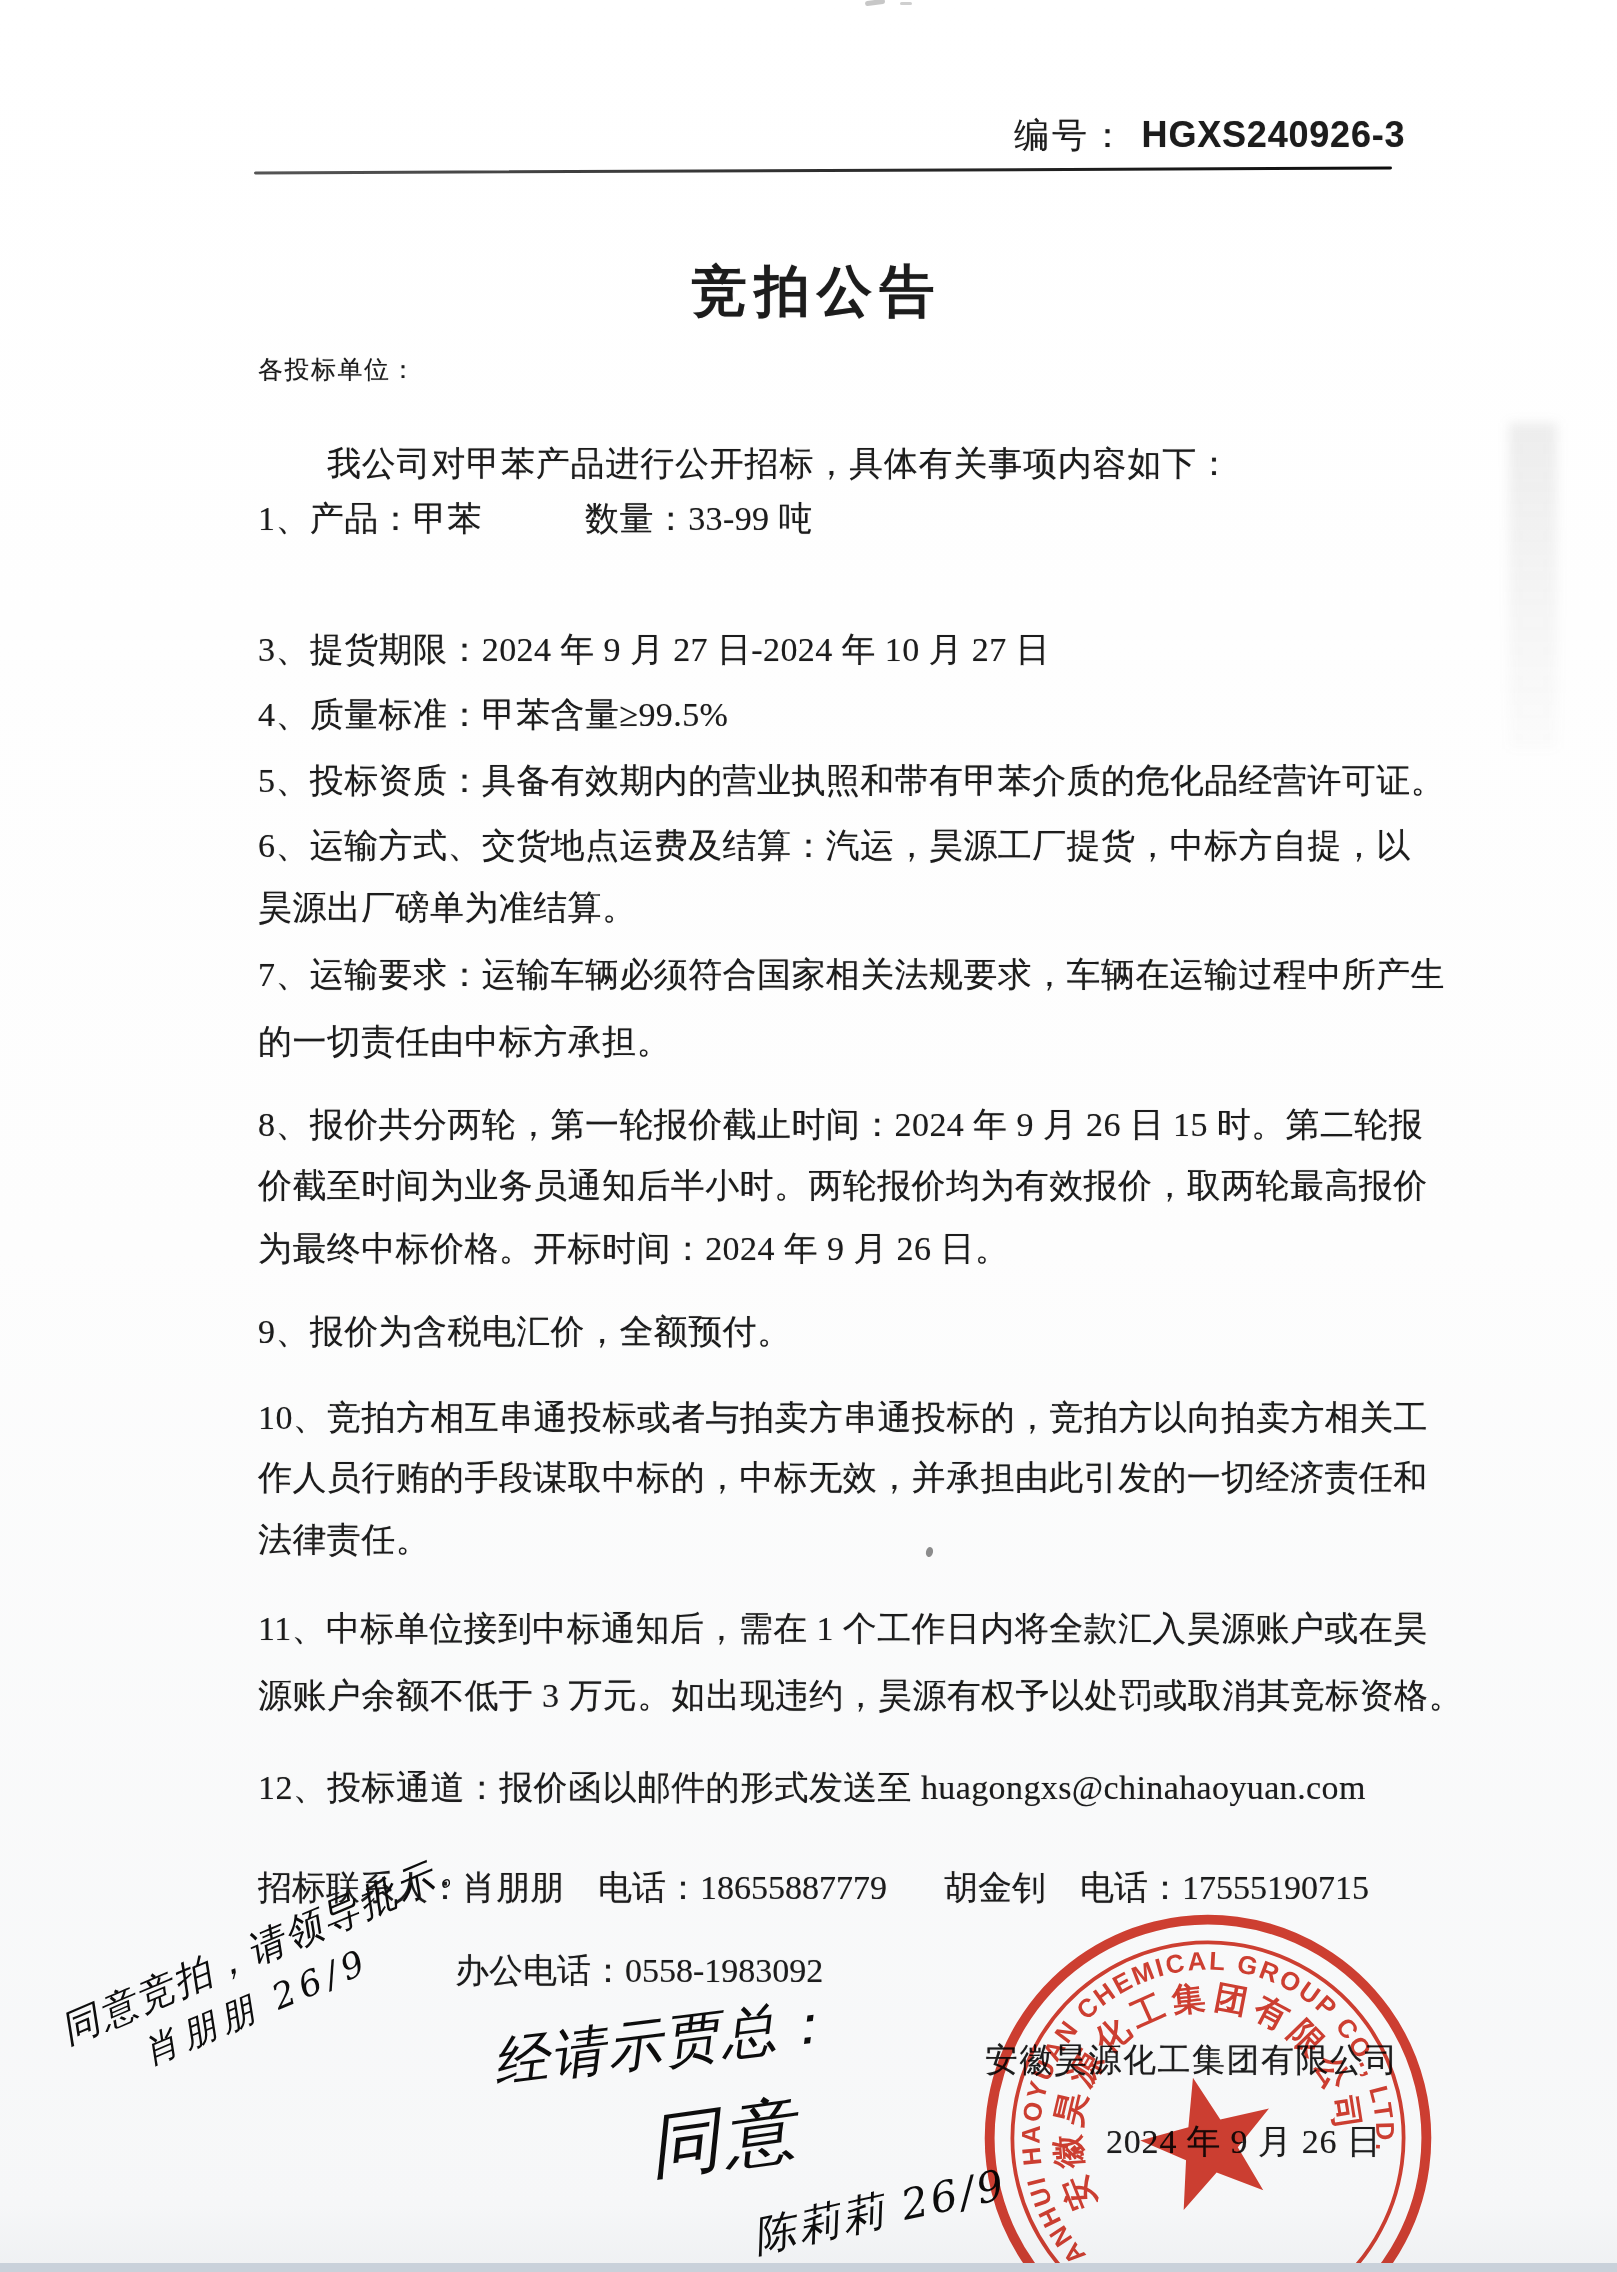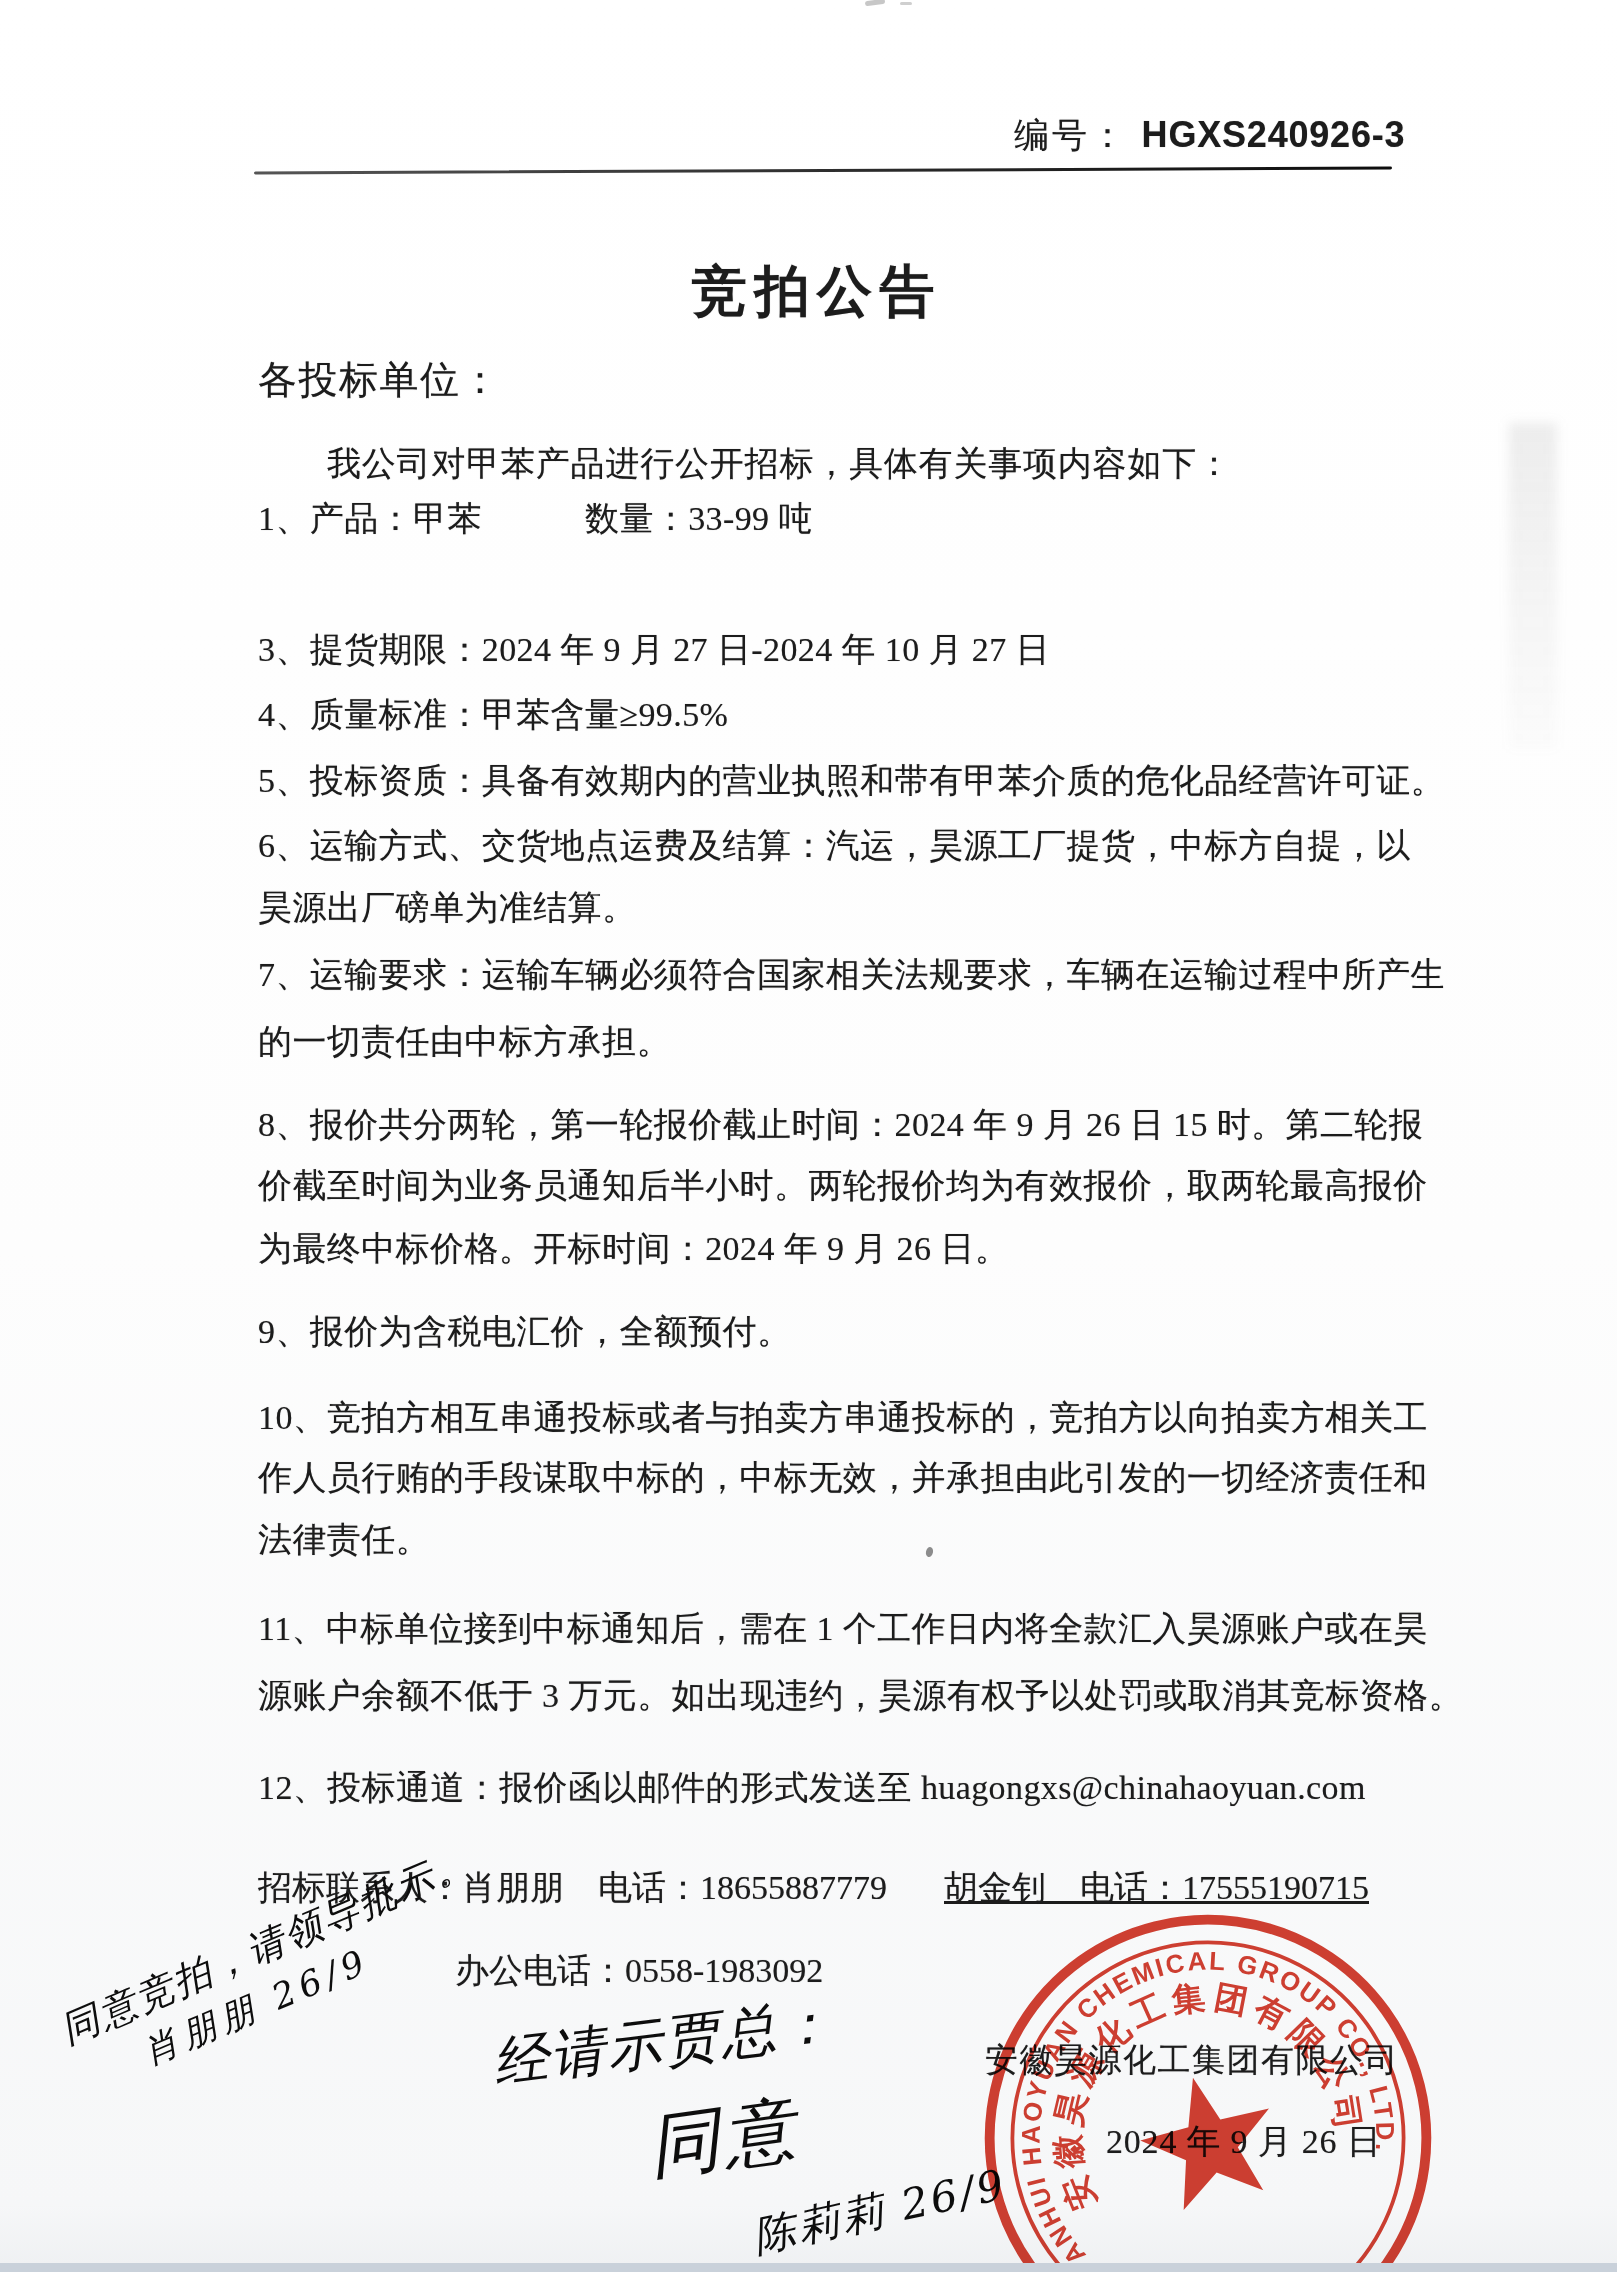--- a/index.html
+++ b/index.html
@@ -18,25 +18,25 @@
   .docnum .value{font-family:"Liberation Sans","DejaVu Sans",sans-serif;font-weight:700;font-size:36px;letter-spacing:0.8px;margin-left:13.6px;}
   .rule{
     position:absolute;top:169px;left:254px;width:1138px;height:3px;
     background:linear-gradient(90deg,rgba(20,20,20,.72),rgba(15,15,15,.9) 60%,#0d0d0d);
     transform:rotate(-0.25deg);border-radius:1.5px;
   }
   .title{
     position:absolute;top:255px;left:0;width:100%;text-align:center;
     font-size:55px;font-weight:700;letter-spacing:7.6px;padding-left:17px;box-sizing:border-box;
   }
-  .salutation{position:absolute;top:353px;left:258px;font-size:39px;letter-spacing:1.5px;font-family:Liberation Mono, monospace;}
+  .salutation{position:absolute;top:353px;left:258px;font-size:25px;letter-spacing:1.5px;font-family:Liberation Mono, monospace;}
   .intro{position:absolute;top:441px;left:327px;font-size:34px;letter-spacing:0.8px;white-space:nowrap;}
   .line{position:absolute;left:258px;font-size:34px;letter-spacing:0.4px;white-space:nowrap;}
   .contact-line{position:absolute;left:258px;top:1865px;font-size:34px;white-space:nowrap;}
-  .contact-right{position:absolute;left:686px;top:0;white-space:nowrap;text-decoration:underline;}
+  .contact-right{position:absolute;left:686px;top:0;white-space:nowrap;}
   .office-line{position:absolute;left:455px;top:1948px;font-size:34px;white-space:nowrap;}
   .sig-company{position:absolute;left:985px;top:2038px;font-size:33px;letter-spacing:1.5px;white-space:nowrap;}
   .sig-date{position:absolute;left:1106px;top:2119px;font-size:34px;letter-spacing:0.8px;white-space:nowrap;}
 
   .hw{font-style:italic;color:#0d0d0d;font-family:"DejaVu Serif","Liberation Serif",serif;}
   .hw-left{position:absolute;left:53px;top:2009px;transform:rotate(-23deg);transform-origin:left top;}
   .hw-left .l1{font-size:38px;letter-spacing:2.3px;white-space:nowrap;}
   .hw-left .l2{font-size:35px;letter-spacing:6px;margin:3px 0 0 67px;white-space:nowrap;}
   .hw-center{position:absolute;left:492px;top:2006px;font-size:55px;letter-spacing:2.3px;transform:rotate(-7deg);white-space:nowrap;}
   .hw-approve{position:absolute;left:648px;top:2091px;font-size:71px;transform:rotate(-8deg);letter-spacing:4.5px;}

